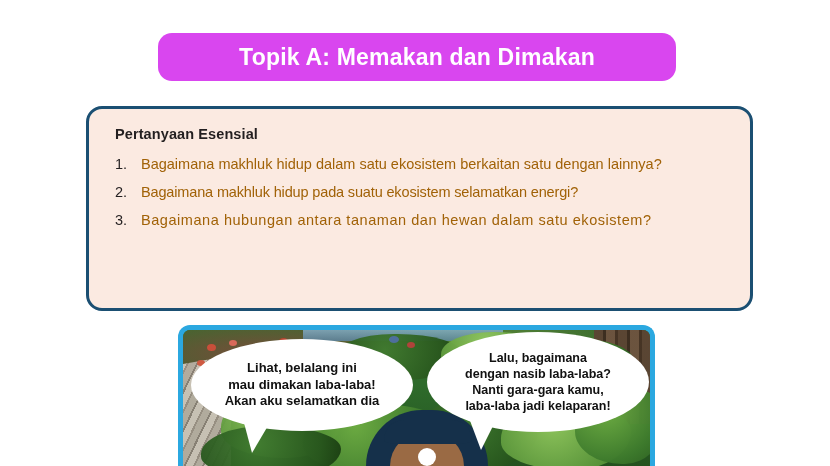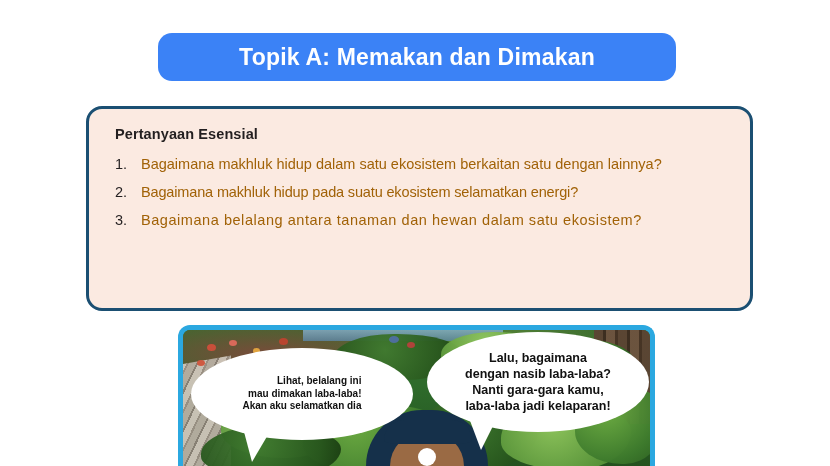--- a/index.html
+++ b/index.html
@@ -16,21 +16,21 @@
     -webkit-font-smoothing: antialiased;
   }
 
   
   #topic-banner {
     position: absolute;
     left: 158px;
     top: 33px;
     width: 518px;
     height: 48px;
-    background: #3b82f6;
+    background: #d946ef;
     border-radius: 14px;
     display: flex;
     align-items: center;
     justify-content: center;
   }
   #topic-banner .banner-text {
     color: #ffffff;
     font-size: 23px;
     font-weight: bold;
     letter-spacing: 0.2px;
@@ -226,25 +226,24 @@
     font-weight: bold;
     line-height: 1.28;
   }
   .bubble-tail {
     position: absolute;
     width: 0;
     height: 0;
   }
   #bubble-left {
     left: 8px;
-    top: 18px;
+    top: 9px;
     width: 222px;
     height: 92px;
-    font-size: 10px;
-    text-align: right;
+    font-size: 13px;
   }
   #bubble-left .bubble-tail {
     left: 52px;
     top: 80px;
     border-left: 9px solid transparent;
     border-right: 20px solid transparent;
     border-top: 34px solid #ffffff;
   }
   #bubble-right {
     left: 244px;
@@ -277,21 +276,21 @@
     <li class="q-row">
       <span class="q-num">1.</span>
       <span class="q-text">Bagaimana makhluk hidup dalam satu ekosistem berkaitan satu dengan lainnya?</span>
     </li>
     <li class="q-row">
       <span class="q-num">2.</span>
       <span class="q-text tight">Bagaimana makhluk hidup pada suatu ekosistem selamatkan energi?</span>
     </li>
     <li class="q-row">
       <span class="q-num">3.</span>
-      <span class="q-text loose">Bagaimana belalang antara tanaman dan hewan dalam satu ekosistem?</span>
+      <span class="q-text loose">Bagaimana hubungan antara tanaman dan hewan dalam satu ekosistem?</span>
     </li>
   </ol>
 </div>
 
 <div id="comic-panel">
   <div id="comic-scene">
     <div class="bg-base"></div>
     <div class="sky-strip"></div>
     <div class="fence-right"></div>
     <div class="wood-rail"></div>

